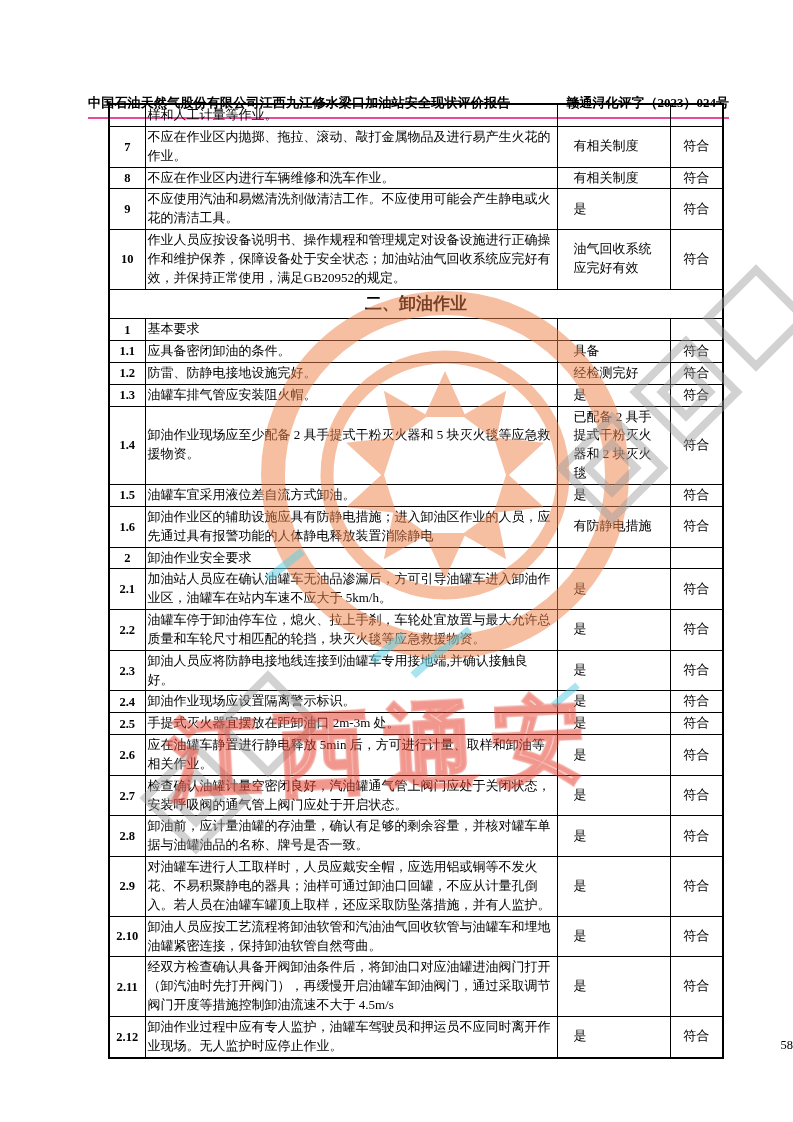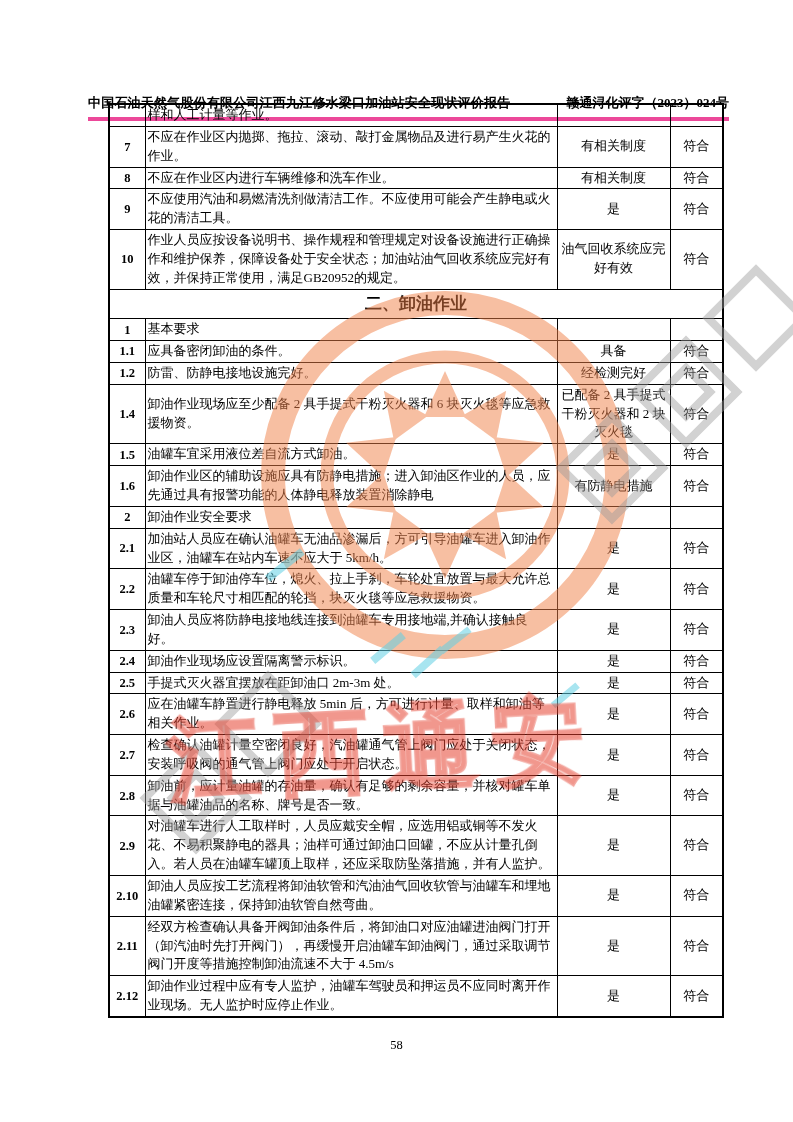--- a/index.html
+++ b/index.html
@@ -7,44 +7,44 @@
   body {
     position:relative;
     background:#ffffff;
     font-family:"Liberation Serif","DejaVu Serif",serif;
     color:#000;
     overflow:hidden;
   }
   .doc-header {
     position:absolute; left:88px; right:64px; top:62px;
     display:flex; justify-content:space-between; align-items:flex-end;
-    border-bottom:4px solid #ec4899; padding-bottom:5px;
+    border-bottom:2px solid #ec4899; padding-bottom:5px;
     font-size:13px; white-space:nowrap;
   }
   .doc-header .hdr-left { font-weight:600; letter-spacing:0.2px; }
   .doc-header .hdr-right { font-weight:bold;margin-top:32px; }
   table.checklist {
     position:absolute; left:108px; top:103px;
     width:614px; table-layout:fixed;
     border-collapse:collapse; border:2px solid #000;
     background:transparent;
   }
   col.c-no   { width:36px; }
   col.c-con  { width:412px; }
   col.c-eval { width:113px; }
   col.c-ccl  { width:53px; }
   td { border:1px solid #000; font-size:13px; line-height:1.45; vertical-align:middle; }
   td.cell-no { text-align:center; font-weight:bold; font-size:12.5px; padding:1px 0; }
   td.cell-content { text-align:left; padding:1px 3px 1px 2px; }
-  td.cell-evaluation { text-align:center; padding:1px 2px; }
+  td.cell-evaluation { padding:1px 16px; }
   td.cell-conclusion { text-align:center; padding:1px 2px; }
   td.section-cell { text-align:center; font-weight:bold; font-size:17px; padding:2px 0; }
   .page-number {
     position:absolute; left:0; right:0; top:1038px;
-    text-align:center; font-size:12.5px;
+    text-align:right; font-size:12.5px;
   }
   
   .wm-layer {
     position:absolute; inset:0; pointer-events:none; z-index:6;
   }
   .wm-red-text {
     position:absolute; left:168px; top:688px;
     font-size:92px; font-weight:bold; letter-spacing:16px;
     transform:rotate(-3deg);
     color:rgba(228,62,45,0.16);
@@ -114,22 +114,28 @@
         <td class="cell-evaluation">具备</td>
         <td class="cell-conclusion">符合</td>
       </tr>
       <tr>
         <td class="cell-no">1.2</td>
         <td class="cell-content">防雷、防静电接地设施完好。</td>
         <td class="cell-evaluation">经检测完好</td>
         <td class="cell-conclusion">符合</td>
       </tr>
       <tr>
+        <td class="cell-no">1.3</td>
+        <td class="cell-content">油罐车排气管应安装阻火帽。</td>
+        <td class="cell-evaluation">是</td>
+        <td class="cell-conclusion">符合</td>
+      </tr>
+      <tr>
         <td class="cell-no">1.4</td>
-        <td class="cell-content">卸油作业现场应至少配备 2 具手提式干粉灭火器和 6 块灭火毯等应急救援物资。</td>
+        <td class="cell-content">卸油作业现场应至少配备 2 具手提式干粉灭火器和 5 块灭火毯等应急救援物资。</td>
         <td class="cell-evaluation">已配备 2 具手提式干粉灭火器和 2 块灭火毯</td>
         <td class="cell-conclusion">符合</td>
       </tr>
       <tr>
         <td class="cell-no">1.5</td>
         <td class="cell-content">油罐车宜采用液位差自流方式卸油。</td>
         <td class="cell-evaluation">是</td>
         <td class="cell-conclusion">符合</td>
       </tr>
       <tr>

